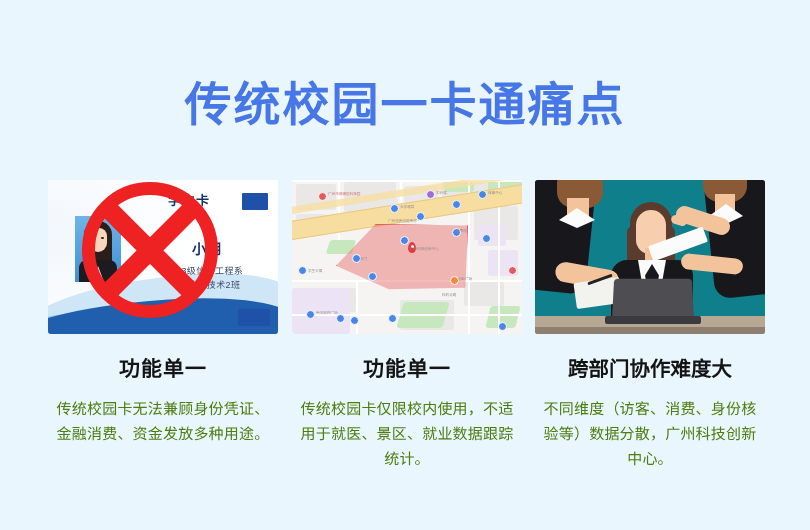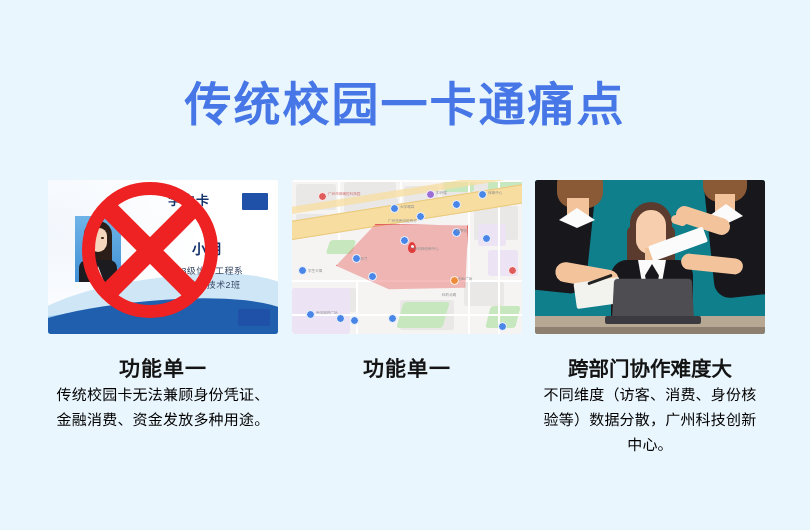--- a/index.html
+++ b/index.html
@@ -42,23 +42,24 @@
     margin-top:22px;
     text-align:center;
     font-size:21px;line-height:26px;
     font-weight:bold;
     color:#141414;
     letter-spacing:1px;
     white-space:nowrap;
   }
   .card-3 .card-heading{font-size:20.5px;letter-spacing:0px;}
   .card-body{
+    margin-top:14px;
     text-align:center;
     font-size:15px;line-height:25px;
-    color:#000000;
+    color:#4d7c0f;
     letter-spacing:0.2px;
   }
   .card-1 .card-body{padding:0 8px;}
   .card-2 .card-body{padding:0 4px;}
   .card-3 .card-body{padding:0 2px;}
 
   
   .idcard{position:absolute;inset:0;background:#ffffff;}
   .idcard .sheen{
     position:absolute;left:-30px;top:-10px;width:180px;height:180px;
@@ -411,20 +412,21 @@
           <div class="lbl" style="left:118px;top:66px;">广州科技创新中心</div>
           <div class="lbl" style="left:68px;top:76px;">东门</div>
           <div class="lbl" style="left:164px;top:48px;">图书馆</div>
           <div class="lbl" style="left:16px;top:88px;">学生公寓</div>
           <div class="lbl" style="left:166px;top:96px;">创业广场</div>
           <div class="lbl" style="left:150px;top:112px;">科韵北路</div>
           <div class="lbl" style="left:24px;top:130px;">天河软件广场</div>
         </div>
       </div>
       <div class="card-heading">功能单一</div>
+      <div class="card-body">传统校园卡仅限校内使用，不适用于就医、景区、就业数据跟踪统计。</div>
     </div>
 
     <div class="card card-3">
       <div class="thumb">
         <div class="office">
           <div class="man-l-body"></div>
           <div class="man-l-head"></div>
           <div class="man-l-neck"></div>
           <div class="man-l-collar"></div>
 

